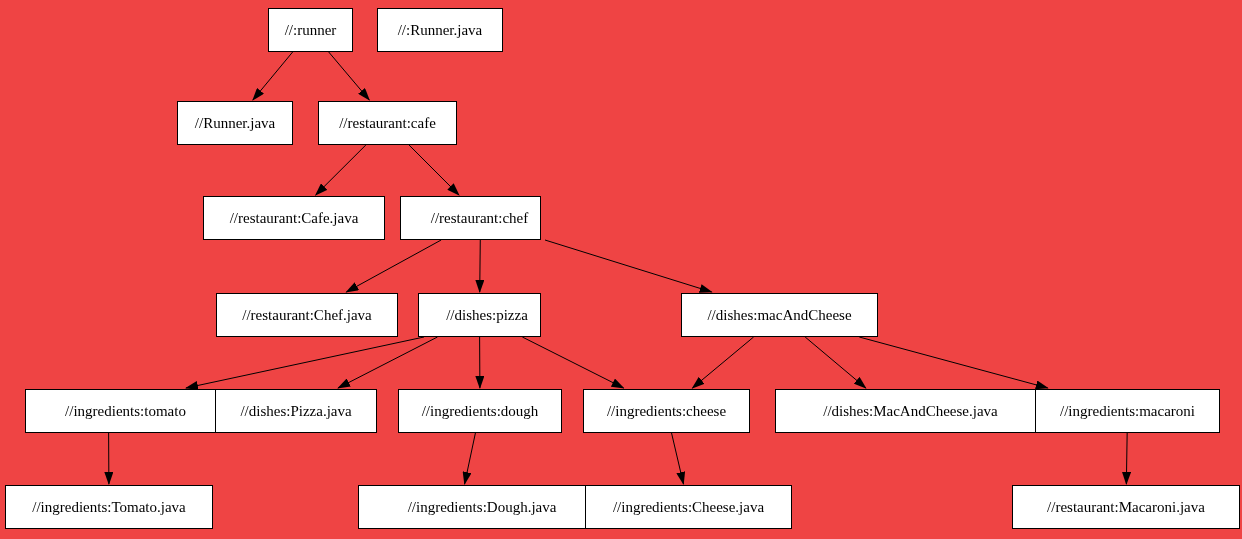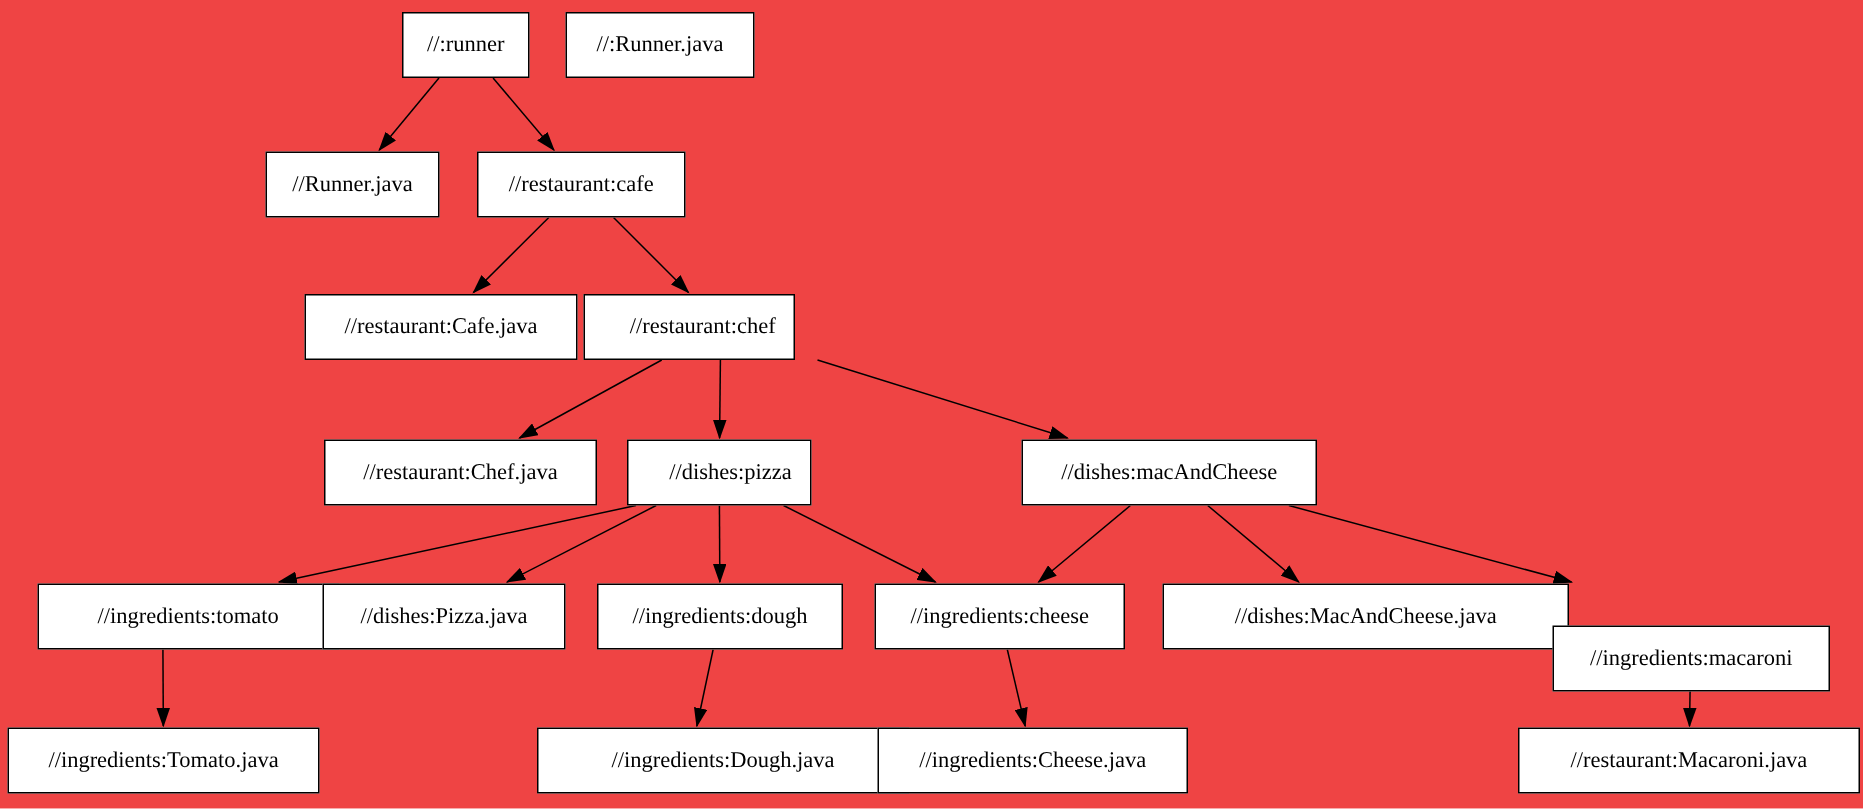--- a/index.html
+++ b/index.html
@@ -66,28 +66,28 @@
       <line x1="475.4166666666667" y1="433" x2="464.5833333333333" y2="484" stroke="#000000" stroke-width="1" marker-end="url(#arrowhead)"></line>
       <line x1="671.5416666666666" y1="433" x2="683.4583333333334" y2="484" stroke="#000000" stroke-width="1" marker-end="url(#arrowhead)"></line>
       <line x1="1127.15625" y1="433" x2="1126.34375" y2="484" stroke="#000000" stroke-width="1" marker-end="url(#arrowhead)"></line>
     </svg>
 
   <div class="node" style="left:268px; top:8px;   width:85px;">//:runner</div>
   <div class="node" style="left:377px; top:8px;   width:126px;">//:Runner.java</div>
   <div class="node" style="left:177px; top:101px; width:116px;">//Runner.java</div>
   <div class="node" style="left:318px; top:101px; width:139px;">//restaurant:cafe</div>
   <div class="node" style="left:203px; top:196px; width:182px;">//restaurant:Cafe.java</div>
-  <div class="node" style="left:389px; top:196px; width:141px;padding-left:18px;">//restaurant:chef</div>
+  <div class="node" style="left:400px; top:196px; width:141px;padding-left:18px;">//restaurant:chef</div>
   <div class="node" style="left:216px; top:293px; width:182px;">//restaurant:Chef.java</div>
   <div class="node" style="left:418px; top:293px; width:123px;padding-left:15px;">//dishes:pizza</div>
   <div class="node" style="left:681px; top:293px; width:197px;">//dishes:macAndCheese</div>
   <div class="node" style="left:25px;  top:389px; width:201px;">//ingredients:tomato</div>
   <div class="node" style="left:215px; top:389px; width:162px;">//dishes:Pizza.java</div>
   <div class="node" style="left:398px; top:389px; width:164px;">//ingredients:dough</div>
   <div class="node" style="left:583px; top:389px; width:167px;">//ingredients:cheese</div>
   <div class="node" style="left:775px; top:389px; width:271px;">//dishes:MacAndCheese.java</div>
-  <div class="node" style="left:1035px;top:389px; width:185px;margin-top:28px;">//ingredients:macaroni</div>
+  <div class="node" style="left:1035px;top:389px; width:185px;">//ingredients:macaroni</div>
   <div class="node" style="left:5px;   top:485px; width:208px;">//ingredients:Tomato.java</div>
   <div class="node" style="left:358px; top:485px; width:248px;">//ingredients:Dough.java</div>
   <div class="node" style="left:585px; top:485px; width:207px;">//ingredients:Cheese.java</div>
   <div class="node" style="left:1012px;top:485px; width:228px;">//restaurant:Macaroni.java</div>
 
 </div>
 
 </body></html>

